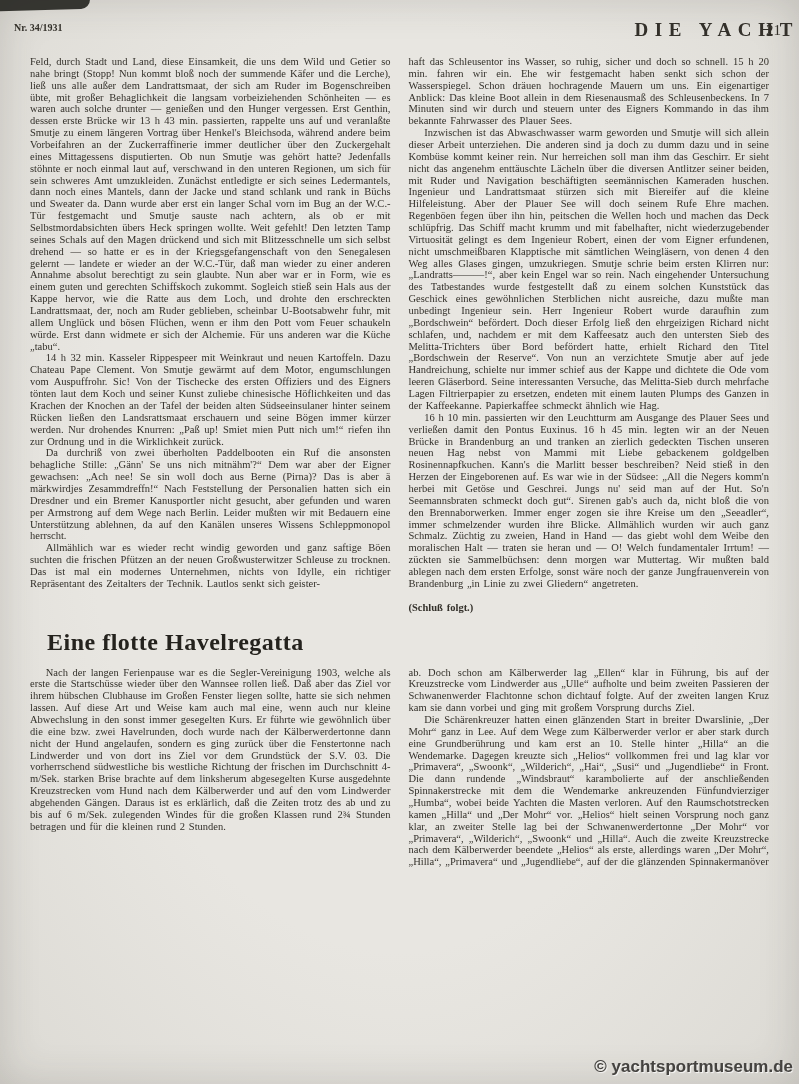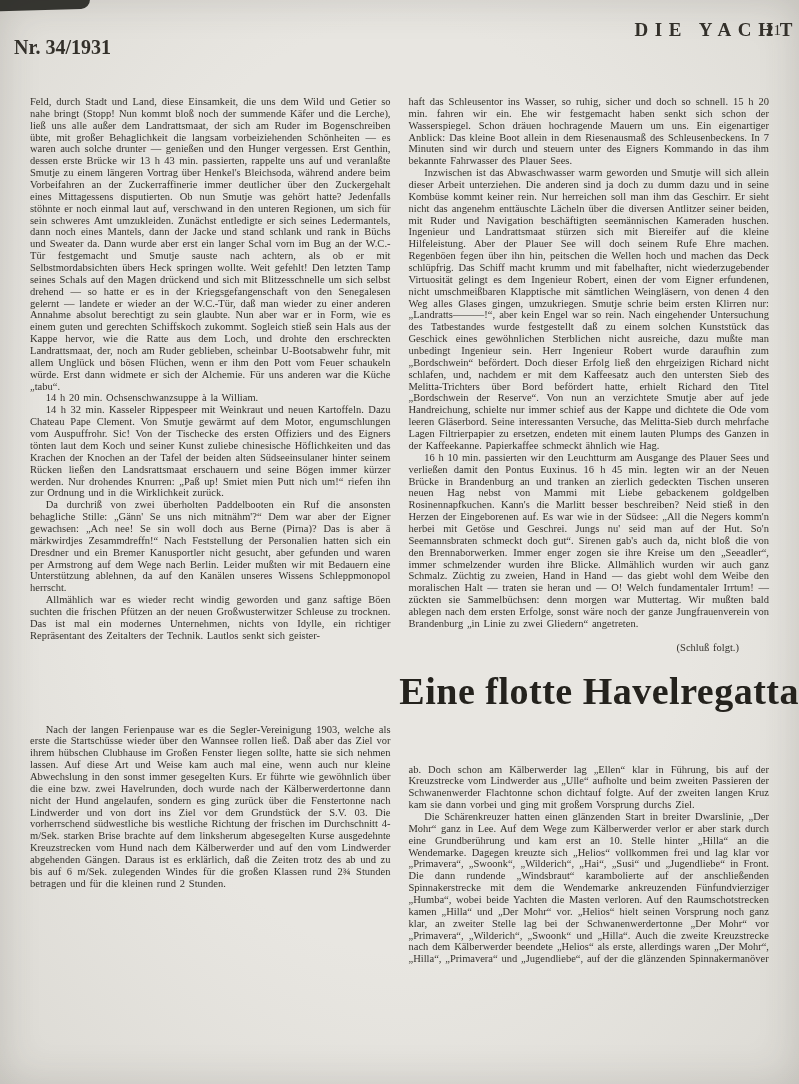--- a/index.html
+++ b/index.html
@@ -6,34 +6,34 @@
   .page {
     position:relative;
     width:799px; height:1084px;
     background: radial-gradient(ellipse at 50% 45%, var(--paper,#e8e6e1) 55%, #dcdad4 100%);
     overflow:hidden;
     color: var(--ink,#33302a);
     font-family:"Liberation Serif", serif;
     box-shadow: inset 0 0 40px rgba(60,58,52,0.18);
   }
   .masthead { position:relative; height:48px; }
-  .issue   { position:absolute; left:14px; top:36px; font-weight:bold; font-size:20px; }
+  .issue   { position:absolute; left:14px; top:22px; font-weight:bold; font-size:10px; }
   .mag-title { position:absolute; top:19px; left:0; width:100%; text-align:right;
                font-weight:bold; font-size:19px; letter-spacing:0.35em; text-indent:0.35em; }
   .page-num { position:absolute; right:18px; top:22px; font-weight:normal; font-size:15px;margin-left:24px; }
 
   .columns { display:flex; gap:18px; margin:8px 30px 0 30px; }
   .col { flex:1 1 0; text-align:justify; font-size:10.5px; line-height:1.13;
          word-spacing:0.11em; hyphens:manual; }
   .col p { margin:0; text-indent:1.5em; }
-  .col p.noindent { text-indent:0;margin-top:40px; }
-  .closing { text-align:right; padding-right:30px; margin-top:12px !important; text-indent:0 !important; }
+  .col p.noindent { text-indent:0; }
+  .closing { text-align:left; padding-right:30px; margin-top:12px !important; text-indent:0 !important;font-weight:bold; }
 
-  .headline { text-align:right; font-size:38px; font-weight:bold; color:#24221d;
-              margin:15px 0 11px 0; letter-spacing:0.5px; }
+  .headline { text-align:left; font-size:24px; font-weight:bold; color:#24221d;
+              margin:15px 0 11px 0; letter-spacing:0.5px;padding-left:47px; }
 
   .watermark { position:absolute; right:6px; bottom:7px;
                font-family:"Liberation Sans", sans-serif; font-weight:bold; font-size:17px;
                color:#454340; text-shadow:1px 1px 1px rgba(255,255,255,0.85), -0.5px -0.5px 0 rgba(0,0,0,0.15); }
 
   .scan-artifact { position:absolute; top:-4px; left:-5px; width:95px; height:14px;
                    background:#24231f; transform:rotate(-1.6deg);
                    border-radius:0 0 9px 2px; opacity:0.9; }
 </style>
 </head>
@@ -45,21 +45,20 @@
 
   <header class="masthead">
     <span class="issue">Nr. 34/1931</span>
     <span class="mag-title">DIE YACHT</span>
     <span class="page-num">21</span>
   </header>
 
   <section class="columns">
     <div class="col">
       <p class="noindent">Feld, durch Stadt und Land, diese Einsamkeit, die uns dem Wild und Getier so nahe bringt (Stopp! Nun kommt bloß noch der summende Käfer und die Lerche), ließ uns alle außer dem Landrattsmaat, der sich am Ruder im Bogenschreiben übte, mit großer Behaglichkeit die langsam vorbeiziehenden Schönheiten — es waren auch solche drunter — genießen und den Hunger vergessen. Erst Genthin, dessen erste Brücke wir 13 h 43 min. passierten, rappelte uns auf und veranlaßte Smutje zu einem längeren Vortrag über Henkel's Bleichsoda, während andere beim Vorbeifahren an der Zuckerraffinerie immer deutlicher über den Zuckergehalt eines Mittagessens disputierten. Ob nun Smutje was gehört hatte? Jedenfalls stöhnte er noch einmal laut auf, verschwand in den unteren Regionen, um sich für sein schweres Amt umzukleiden. Zunächst entledigte er sich seines Ledermantels, dann noch eines Mantels, dann der Jacke und stand schlank und rank in Büchs und Sweater da. Dann wurde aber erst ein langer Schal vorn im Bug an der W.C.-Tür festgemacht und Smutje sauste nach achtern, als ob er mit Selbstmordabsichten übers Heck springen wollte. Weit gefehlt! Den letzten Tamp seines Schals auf den Magen drückend und sich mit Blitzesschnelle um sich selbst drehend — so hatte er es in der Kriegsgefangenschaft von den Senegalesen gelernt — landete er wieder an der W.C.-Tür, daß man wieder zu einer anderen Annahme absolut berechtigt zu sein glaubte. Nun aber war er in Form, wie es einem guten und gerechten Schiffskoch zukommt. Sogleich stieß sein Hals aus der Kappe hervor, wie die Ratte aus dem Loch, und drohte den erschreckten Landrattsmaat, der, noch am Ruder geblieben, scheinbar U-Bootsabwehr fuhr, mit allem Unglück und bösen Flüchen, wenn er ihm den Pott vom Feuer schaukeln würde. Erst dann widmete er sich der Alchemie. Für uns anderen war die Küche „tabu“.</p>
-      <p>14 h 20 min.  Ochsenschwanzsuppe à la William.</p>
       <p>14 h 32 min. Kasseler Rippespeer mit Weinkraut und neuen Kartoffeln. Dazu Chateau Pape Clement. Von Smutje gewärmt auf dem Motor, engumschlungen vom Auspuffrohr. Sic! Von der Tischecke des ersten Offiziers und des Eigners tönten laut dem Koch und seiner Kunst zuliebe chinesische Höflichkeiten und das Krachen der Knochen an der Tafel der beiden alten Südseeinsulaner hinter seinem Rücken ließen den Landsrattsmaat erschauern und seine Bögen immer kürzer werden. Nur drohendes Knurren: „Paß up! Smiet mien Putt nich um!“ riefen ihn zur Ordnung und in die Wirklichkeit zurück.</p>
       <p>Da durchriß von zwei überholten Paddelbooten ein Ruf die ansonsten behagliche Stille: „Gänn' Se uns nich mitnähm'?“ Dem war aber der Eigner gewachsen: „Ach nee! Se sin woll doch aus Berne (Pirna)? Das is aber ä märkwirdjes Zesammdreffn!“ Nach Feststellung der Personalien hatten sich ein Dresdner und ein Bremer Kanusportler nicht gesucht, aber gefunden und waren per Armstrong auf dem Wege nach Berlin. Leider mußten wir mit Bedauern eine Unterstützung ablehnen, da auf den Kanälen unseres Wissens Schleppmonopol herrscht.</p>
       <p>Allmählich war es wieder recht windig geworden und ganz saftige Böen suchten die frischen Pfützen an der neuen Großwusterwitzer Schleuse zu trocknen. Das ist mal ein modernes Unternehmen, nichts von Idylle, ein richtiger Repräsentant des Zeitalters der Technik. Lautlos senkt sich geister-</p>
     </div>
     <div class="col">
       <p class="noindent">haft das Schleusentor ins Wasser, so ruhig, sicher und doch so schnell. 15 h 20 min. fahren wir ein. Ehe wir festgemacht haben senkt sich schon der Wasserspiegel. Schon dräuen hochragende Mauern um uns. Ein eigenartiger Anblick: Das kleine Boot allein in dem Riesenausmaß des Schleusenbeckens. In 7 Minuten sind wir durch und steuern unter des Eigners Kommando in das ihm bekannte Fahrwasser des Plauer Sees.</p>
       <p>Inzwischen ist das Abwaschwasser warm geworden und Smutje will sich allein dieser Arbeit unterziehen. Die anderen sind ja doch zu dumm dazu und in seine Kombüse kommt keiner rein. Nur herreichen soll man ihm das Geschirr. Er sieht nicht das angenehm enttäuschte Lächeln über die diversen Antlitzer seiner beiden, mit Ruder und Navigation beschäftigten seemännischen Kameraden huschen. Ingenieur und Landrattsmaat stürzen sich mit Biereifer auf die kleine Hilfeleistung. Aber der Plauer See will doch seinem Rufe Ehre machen. Regenböen fegen über ihn hin, peitschen die Wellen hoch und machen das Deck schlüpfrig. Das Schiff macht krumm und mit fabelhafter, nicht wiederzugebender Virtuosität gelingt es dem Ingenieur Robert, einen der vom Eigner erfundenen, nicht umschmeißbaren Klapptische mit sämtlichen Weingläsern, von denen 4 den Weg alles Glases gingen, umzukriegen. Smutje schrie beim ersten Klirren nur: „Landratts———!“, aber kein Engel war so rein. Nach eingehender Untersuchung des Tatbestandes wurde festgestellt daß zu einem solchen Kunststück das Geschick eines gewöhnlichen Sterblichen nicht ausreiche, dazu mußte man unbedingt Ingenieur sein. Herr Ingenieur Robert wurde daraufhin zum „Bordschwein“ befördert. Doch dieser Erfolg ließ den ehrgeizigen Richard nicht schlafen, und, nachdem er mit dem Kaffeesatz auch den untersten Sieb des Melitta-Trichters über Bord befördert hatte, erhielt Richard den Titel „Bordschwein der Reserve“. Von nun an verzichtete Smutje aber auf jede Handreichung, schielte nur immer schief aus der Kappe und dichtete die Ode vom leeren Gläserbord. Seine interessanten Versuche, das Melitta-Sieb durch mehrfache Lagen Filtrierpapier zu ersetzen, endeten mit einem lauten Plumps des Ganzen in der Kaffeekanne. Papierkaffee schmeckt ähnlich wie Hag.</p>
       <p>16 h 10 min. passierten wir den Leuchtturm am Ausgange des Plauer Sees und verließen damit den Pontus Euxinus. 16 h 45 min. legten wir an der Neuen Brücke in Brandenburg an und tranken an zierlich gedeckten Tischen unseren neuen Hag nebst von Mammi mit Liebe gebackenem goldgelben Rosinennapfkuchen. Kann's die Marlitt besser beschreiben? Neid stieß in den Herzen der Eingeborenen auf. Es war wie in der Südsee: „All die Negers komm'n herbei mit Getöse und Geschrei. Jungs nu' seid man auf der Hut. So'n Seemannsbraten schmeckt doch gut“. Sirenen gab's auch da, nicht bloß die von den Brennaborwerken. Immer enger zogen sie ihre Kreise um den „Seeadler“, immer schmelzender wurden ihre Blicke. Allmählich wurden wir auch ganz Schmalz. Züchtig zu zweien, Hand in Hand — das giebt wohl dem Weibe den moralischen Halt — traten sie heran und — O! Welch fundamentaler Irrtum! — zückten sie Sammelbüchsen: denn morgen war Muttertag. Wir mußten bald ablegen nach dem ersten Erfolge, sonst wäre noch der ganze Jungfrauenverein von Brandenburg „in Linie zu zwei Gliedern“ angetreten.</p>
       <p class="closing">(Schluß folgt.)</p>
     </div>
@@ -70,14 +69,15 @@
   <section class="columns">
     <div class="col">
       <p>Nach der langen Ferienpause war es die Segler-Vereinigung 1903, welche als erste die Startschüsse wieder über den Wannsee rollen ließ. Daß aber das Ziel vor ihrem hübschen Clubhause im Großen Fenster liegen sollte, hatte sie sich nehmen lassen. Auf diese Art und Weise kam auch mal eine, wenn auch nur kleine Abwechslung in den sonst immer gesegelten Kurs. Er führte wie gewöhnlich über die eine bzw. zwei Havelrunden, doch wurde nach der Kälberwerdertonne dann nicht der Hund angelaufen, sondern es ging zurück über die Fenstertonne nach Lindwerder und von dort ins Ziel vor dem Grundstück der S.V. 03. Die vorherrschend südwestliche bis westliche Richtung der frischen im Durchschnitt 4-m/Sek. starken Brise brachte auf dem linksherum abgesegelten Kurse ausgedehnte Kreuzstrecken vom Hund nach dem Kälberwerder und auf den vom Lindwerder abgehenden Gängen. Daraus ist es erklärlich, daß die Zeiten trotz des ab und zu bis auf 6 m/Sek. zulegenden Windes für die großen Klassen rund 2¾ Stunden betragen und für die kleinen rund 2 Stunden.</p>
     </div>
     <div class="col">
       <p class="noindent">ab. Doch schon am Kälberwerder lag „Ellen“ klar in Führung, bis auf der Kreuzstrecke vom Lindwerder aus „Ulle“ aufholte und beim zweiten Passieren der Schwanenwerder Flachtonne schon dichtauf folgte. Auf der zweiten langen Kruz kam sie dann vorbei und ging mit großem Vorsprung durchs Ziel.</p>
       <p>Die Schärenkreuzer hatten einen glänzenden Start in breiter Dwarslinie, „Der Mohr“ ganz in Lee. Auf dem Wege zum Kälberwerder verlor er aber stark durch eine Grundberührung und kam erst an 10. Stelle hinter „Hilla“ an die Wendemarke. Dagegen kreuzte sich „Helios“ vollkommen frei und lag klar vor „Primavera“, „Swoonk“, „Wilderich“, „Hai“, „Susi“ und „Jugendliebe“ in Front. Die dann rundende „Windsbraut“ karambolierte auf der anschließenden Spinnakerstrecke mit dem die Wendemarke ankreuzenden Fünfundvierziger „Humba“, wobei beide Yachten die Masten verloren. Auf den Raumschotstrecken kamen „Hilla“ und „Der Mohr“ vor. „Helios“ hielt seinen Vorsprung noch ganz klar, an zweiter Stelle lag bei der Schwanenwerdertonne „Der Mohr“ vor „Primavera“, „Wilderich“, „Swoonk“ und „Hilla“. Auch die zweite Kreuzstrecke nach dem Kälberwerder beendete „Helios“ als erste, allerdings waren „Der Mohr“, „Hilla“, „Primavera“ und „Jugendliebe“, auf der die glänzenden Spinnakermanöver</p>
     </div>
   </section>
 
+  <div class="watermark">© yachtsportmuseum.de</div>
 
 </div>
 
 </body></html>

